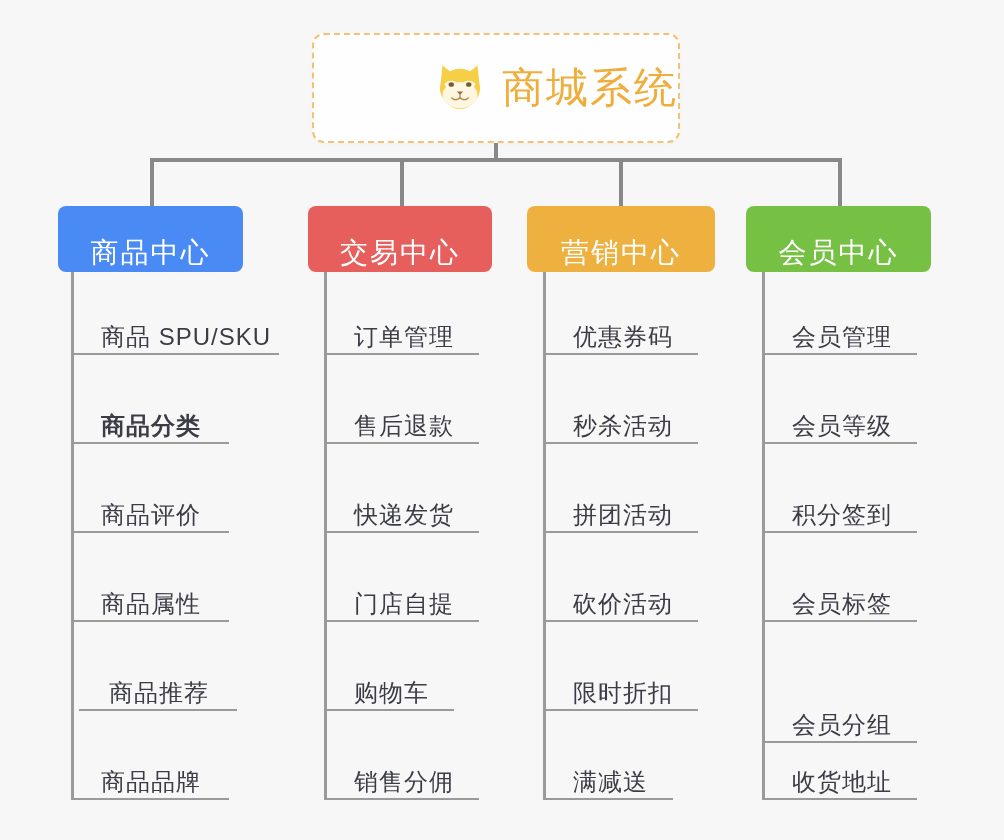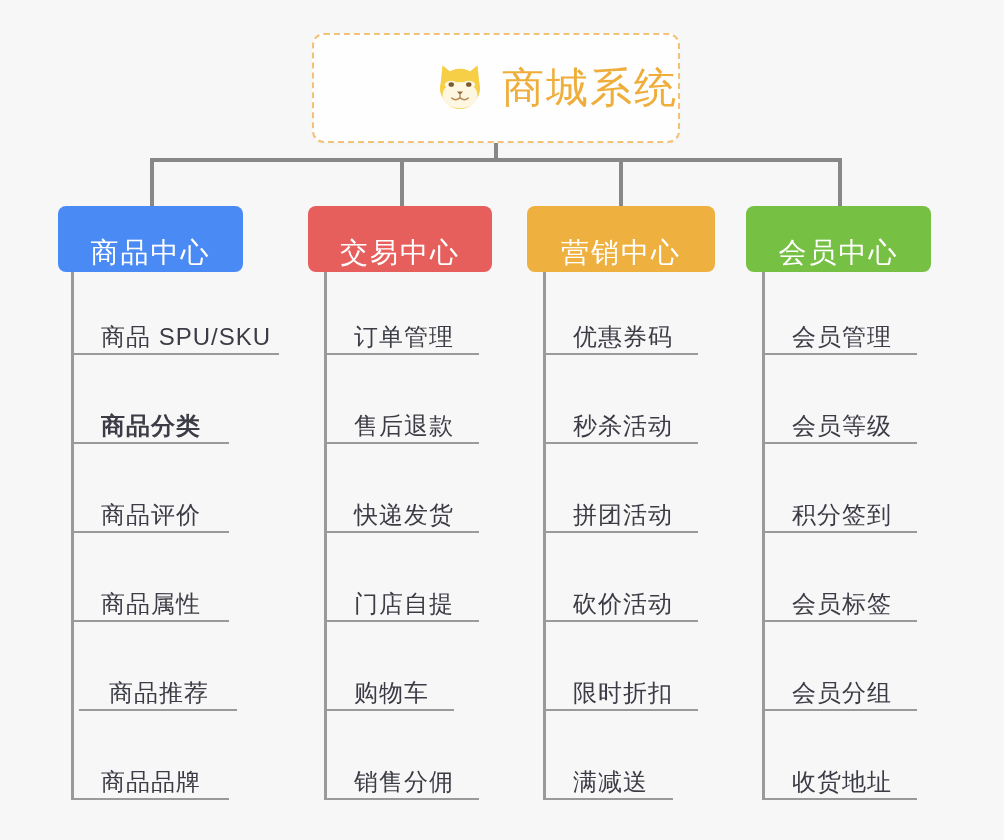--- a/index.html
+++ b/index.html
@@ -211,21 +211,21 @@
       </div>
       <div class="leaf" style="left: 762px; top: 398px; width: 155px;">
         <span class="leaf-label">会员等级</span>
       </div>
       <div class="leaf" style="left: 762px; top: 487px; width: 155px; align-items: flex-end;">
         <span class="leaf-label">积分签到</span>
       </div>
       <div class="leaf" style="left: 762px; top: 576px; width: 155px;">
         <span class="leaf-label">会员标签</span>
       </div>
-      <div class="leaf" style="left: 762px; top: 665px; width: 155px;">
+      <div class="leaf" style="left: 762px; top: 697px; width: 155px;">
         <span class="leaf-label">会员分组</span>
       </div>
       <div class="leaf" style="left: 762px; top: 754px; width: 155px;">
         <span class="leaf-label">收货地址</span>
       </div>
     </div>
 
 </div>
 
 </body></html>

